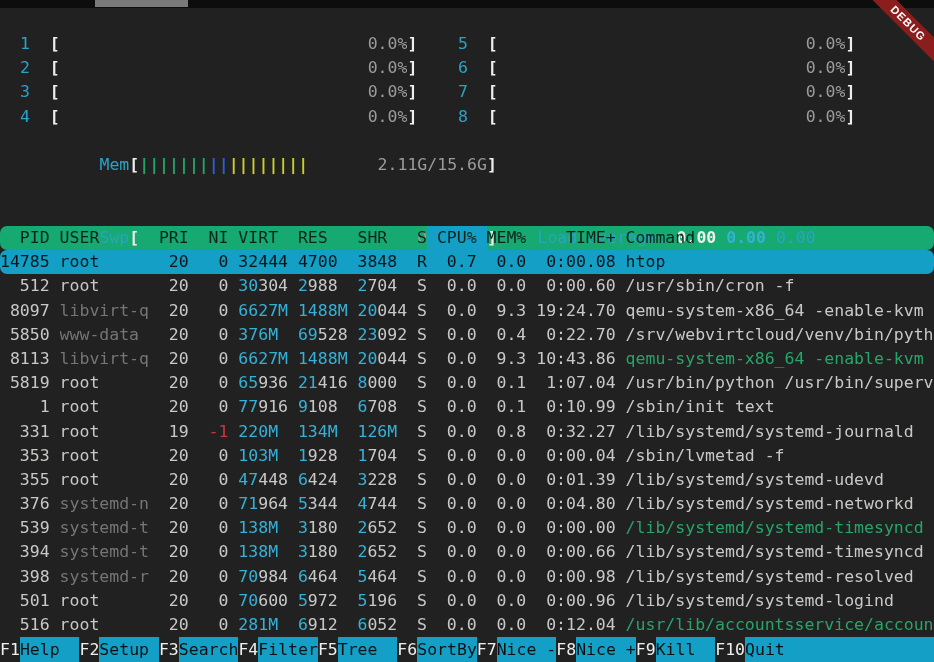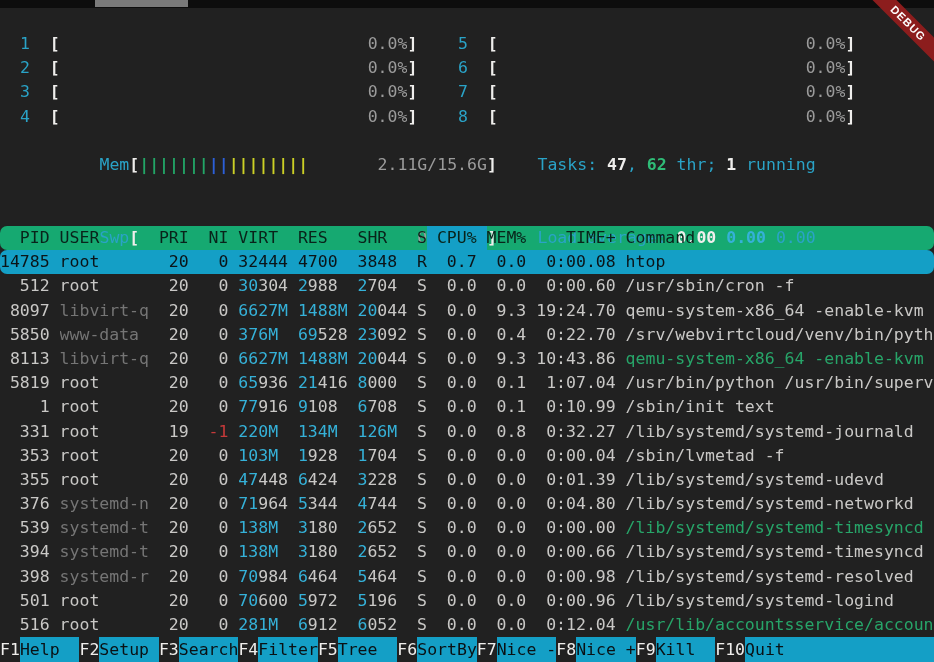--- a/index.html
+++ b/index.html
@@ -99,23 +99,20 @@
         <div class="mline"><div class="mleft"><span class="meter"><span class="cap">1</span><span class="brk">[</span><span class="inner"><span class="mval">0.0%</span></span><span class="brk">]</span></span></div><div class="mright"><span class="meter"><span class="cap">5</span><span class="brk">[</span><span class="inner"><span class="mval">0.0%</span></span><span class="brk">]</span></span></div></div>
         <div class="mline"><div class="mleft"><span class="meter"><span class="cap">2</span><span class="brk">[</span><span class="inner"><span class="mval">0.0%</span></span><span class="brk">]</span></span></div><div class="mright"><span class="meter"><span class="cap">6</span><span class="brk">[</span><span class="inner"><span class="mval">0.0%</span></span><span class="brk">]</span></span></div></div>
         <div class="mline"><div class="mleft"><span class="meter"><span class="cap">3</span><span class="brk">[</span><span class="inner"><span class="mval">0.0%</span></span><span class="brk">]</span></span></div><div class="mright"><span class="meter"><span class="cap">7</span><span class="brk">[</span><span class="inner"><span class="mval">0.0%</span></span><span class="brk">]</span></span></div></div>
         <div class="mline"><div class="mleft"><span class="meter"><span class="cap">4</span><span class="brk">[</span><span class="inner"><span class="mval">0.0%</span></span><span class="brk">]</span></span></div><div class="mright"><span class="meter"><span class="cap">8</span><span class="brk">[</span><span class="inner"><span class="mval">0.0%</span></span><span class="brk">]</span></span></div></div>
       </div>
 
     <div class="mline">
       <div class="mleft">
         <span class="meter"><span class="cap">Mem</span><span class="brk">[</span><span class="inner"><span class="pipes" id="mem-pipes"><span class="pipe green">|</span><span class="pipe green">|</span><span class="pipe green">|</span><span class="pipe green">|</span><span class="pipe green">|</span><span class="pipe green">|</span><span class="pipe green">|</span><span class="pipe blue">|</span><span class="pipe blue">|</span><span class="pipe yellow">|</span><span class="pipe yellow">|</span><span class="pipe yellow">|</span><span class="pipe yellow">|</span><span class="pipe yellow">|</span><span class="pipe yellow">|</span><span class="pipe yellow">|</span><span class="pipe yellow">|</span></span><span class="mval">2.11G/15.6G</span></span><span class="brk">]</span></span>
       </div>
-      <div class="mright">
-        <span><span class="cyan">Tasks: </span><span class="wb">47</span><span class="cyan">, </span><span class="gb">62</span><span class="cyan"> thr; </span><span class="wb">1</span><span class="cyan"> running</span></span>
-      </div>
     </div>
 
     <div class="mline">
       <div class="mleft">
         <span class="meter"><span class="cap">Swp</span><span class="brk">[</span><span class="inner"><span class="pipes"></span><span class="mval">0K/976M</span></span><span class="brk">]</span></span>
       </div>
       <div class="mright">
         <span><span class="cyan">Load average: </span><span class="wb">0.00 </span><span class="cyanb">0.00 </span><span class="cyan">0.00</span></span>
       </div>
     </div>

